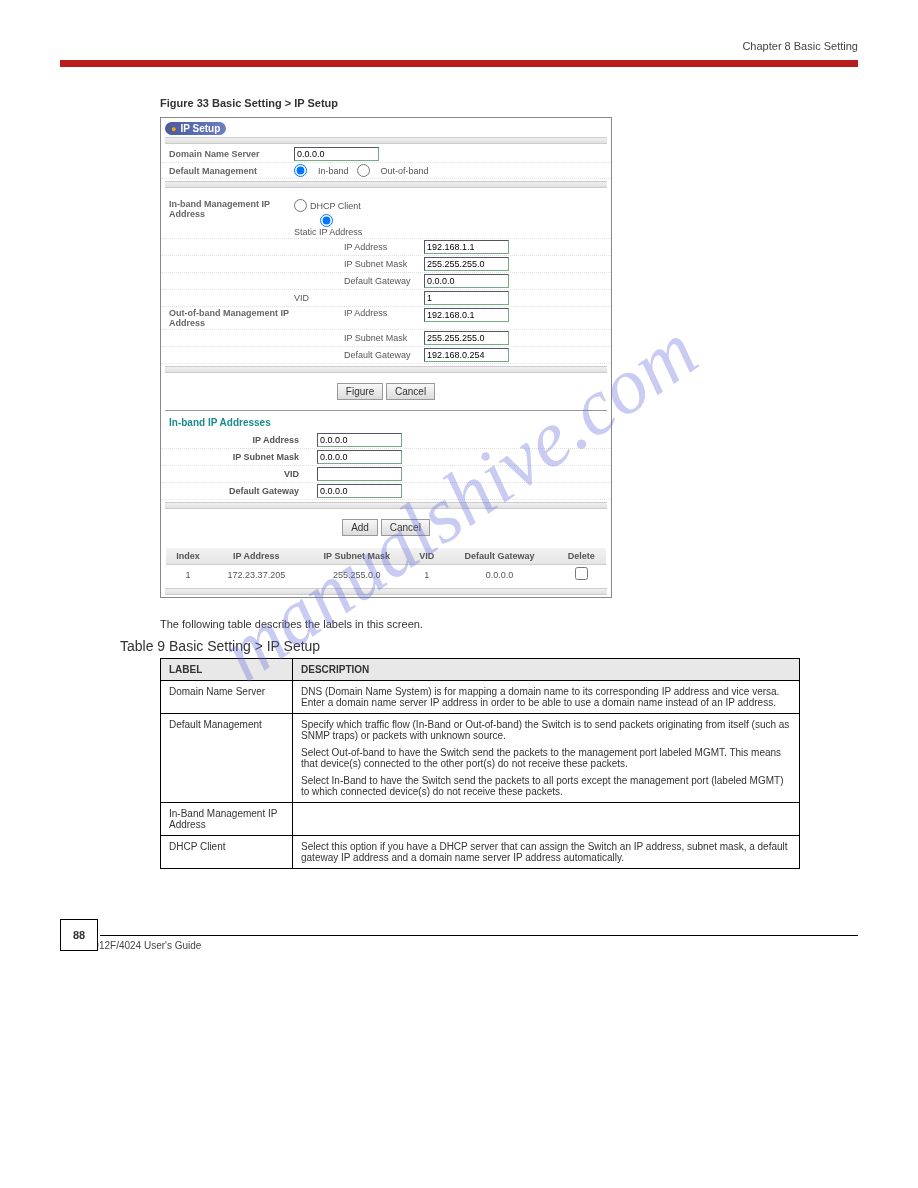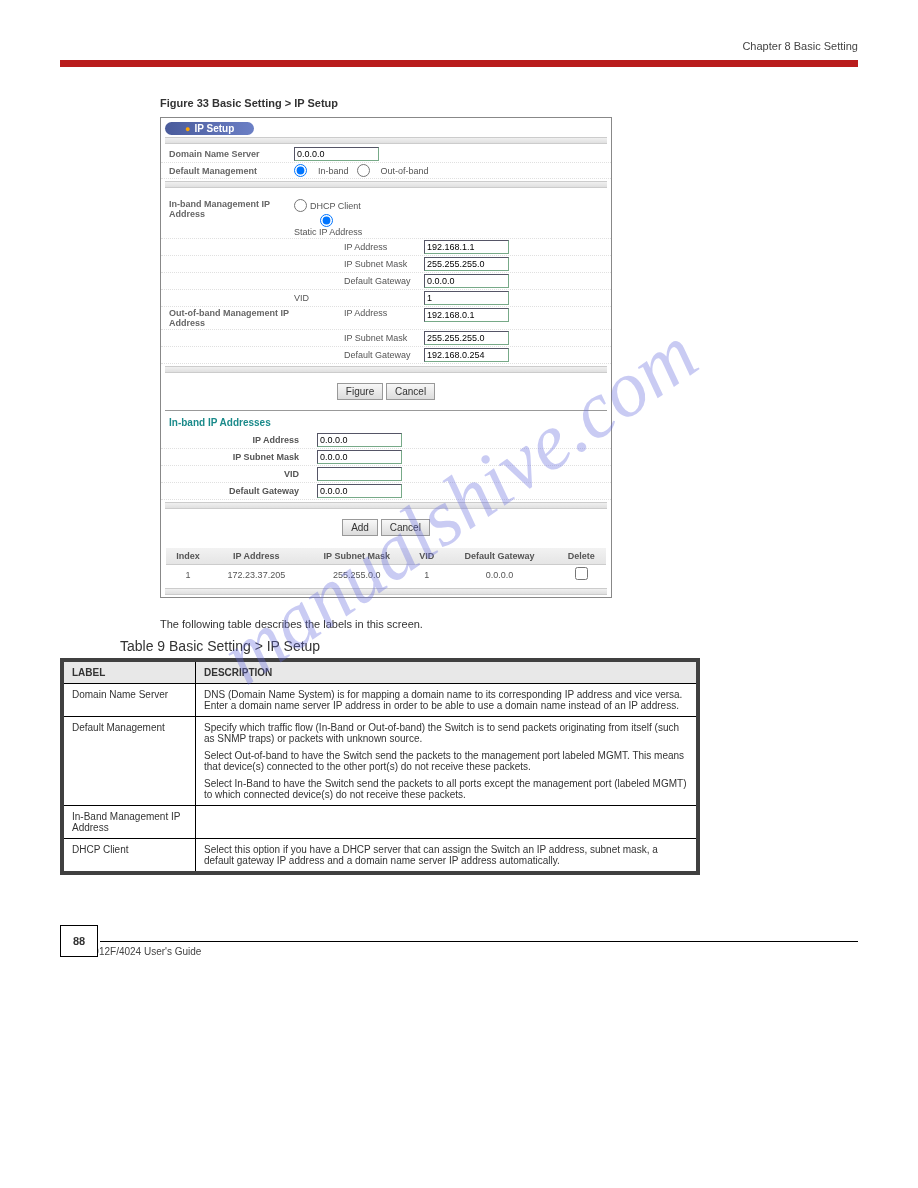--- a/index.html
+++ b/index.html
@@ -34,21 +34,21 @@
       width: 450px;
       margin-left: 100px;
       border: 1px solid #888;
       background: #fff;
     }
     .panel-header {
       background: linear-gradient(to right, #4a5b9b, #6b7fc5);
       color: #fff;
       font-size: 10px;
       font-weight: bold;
-      padding: 1px 20px;
+      padding: 1px 6px;
       display: inline-block;
       border-radius: 8px;
       margin: 4px 4px 0 4px;
       position: relative;
     }
     .panel-header::before {
       content: "●";
       color: orange;
       margin-right: 4px;
       font-size: 9px;
@@ -163,22 +163,23 @@
       font-size: 11px;
       margin: 20px 0 8px 100px;
     }
     .table-caption {
       font-size: 14px;
       font-weight: normal;
       margin: 8px 0 4px 60px;
     }
     .desc-table {
       width: 640px;
+      margin-left: 100px;
       border-collapse: collapse;
-      border: 4px solid #404040;
+      border: 1px solid #404040;
       font-size: 10px;
     }
     .desc-table th {
       background: #e8e8e8;
       text-align: left;
       padding: 5px 8px;
       border: 1px solid #000;
       font-weight: bold;
     }
     .desc-table td {

